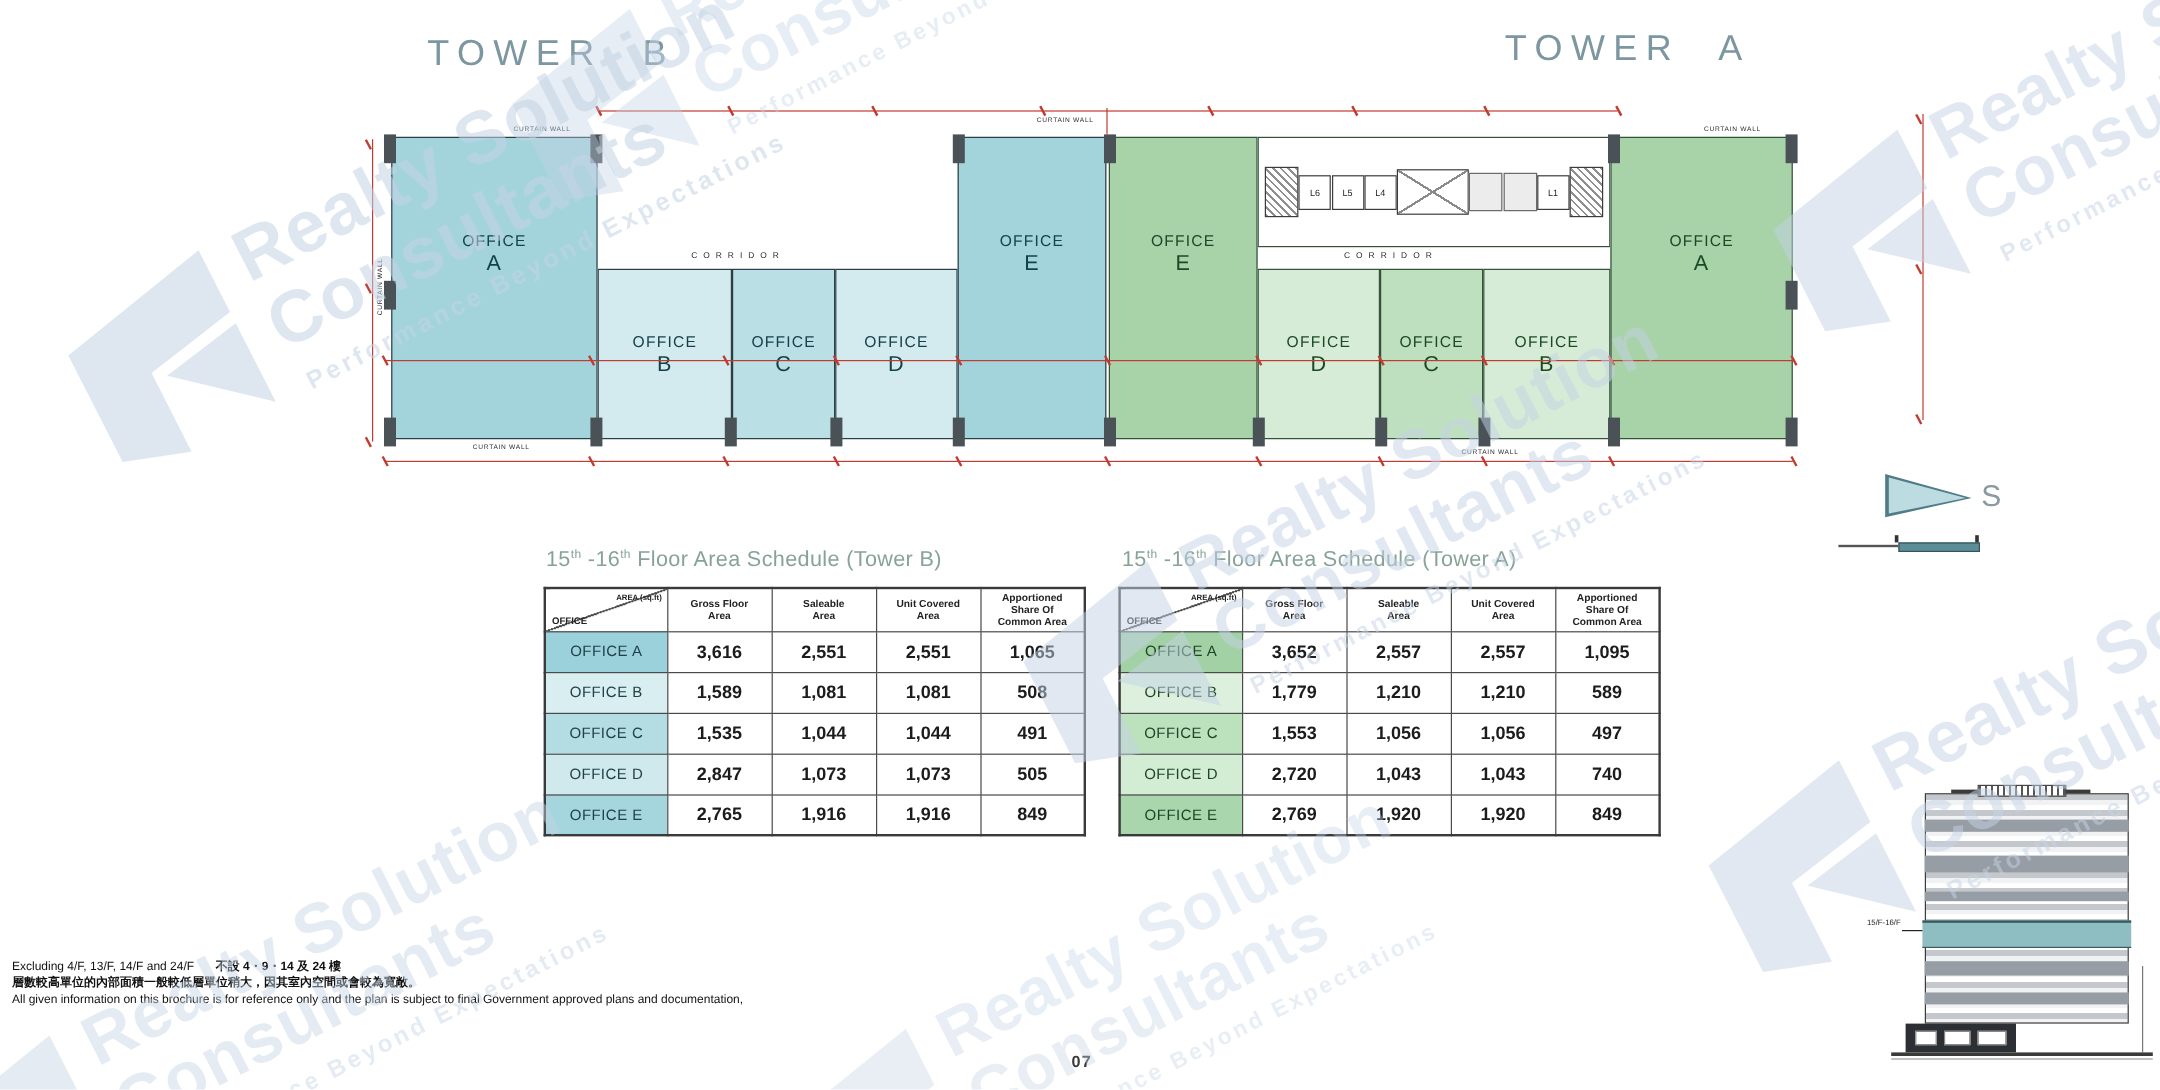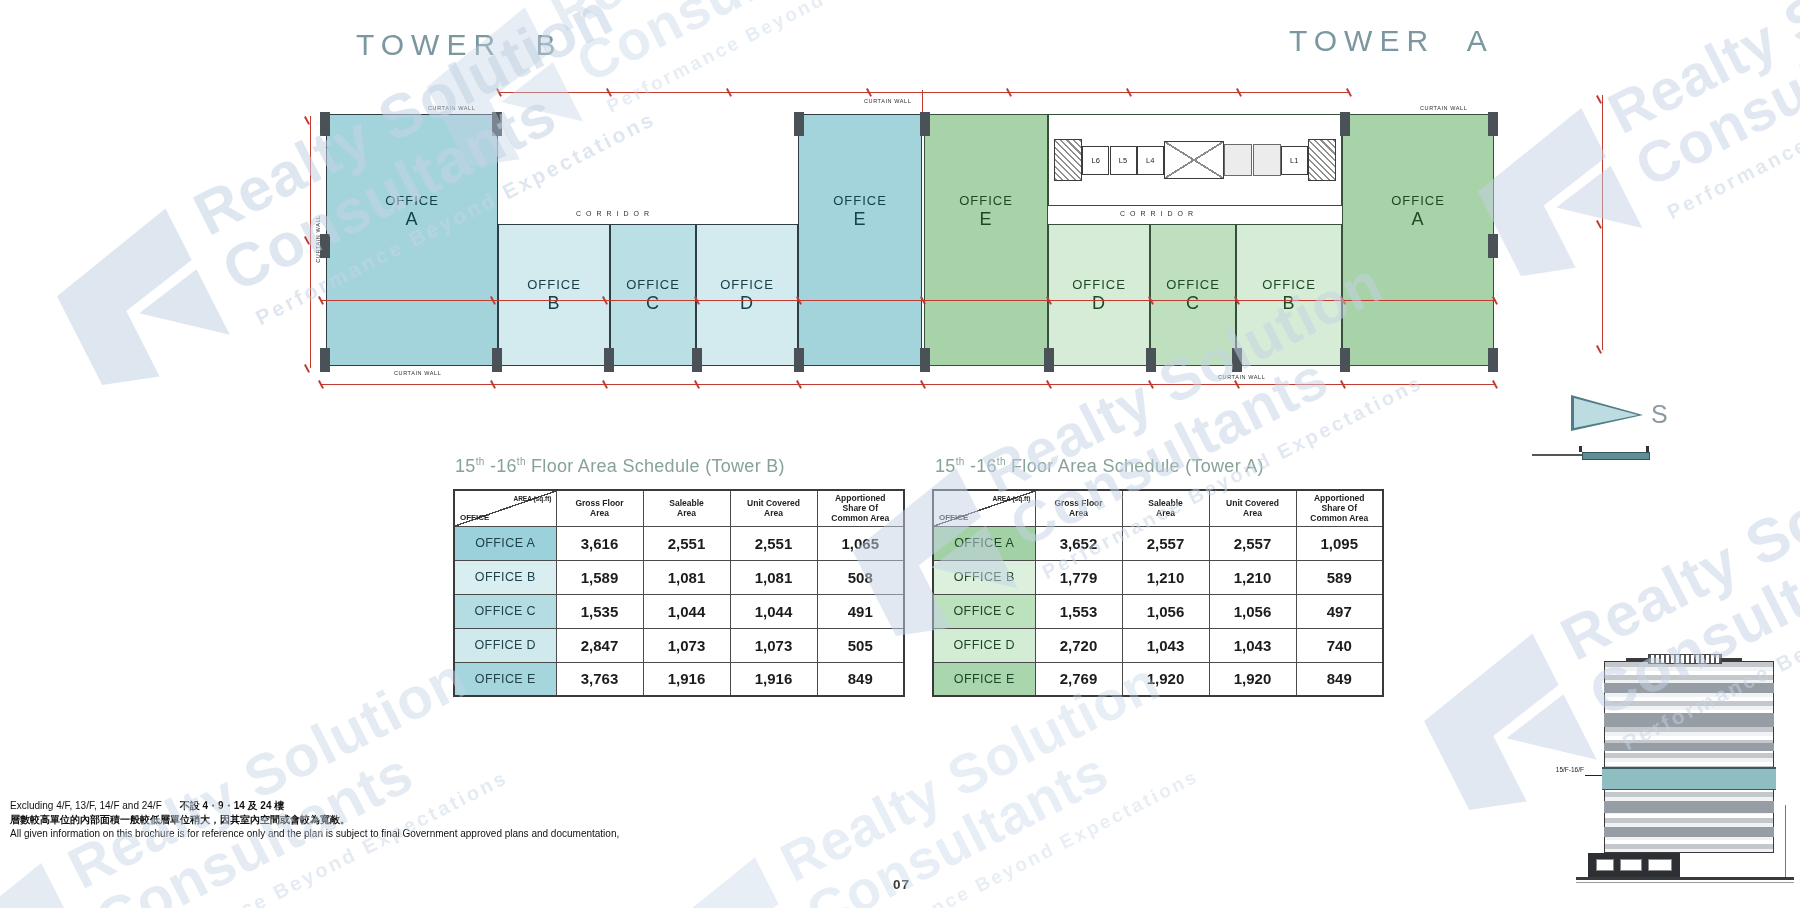--- a/index.html
+++ b/index.html
@@ -175,21 +175,21 @@
         <div class="wm-text">
           <div class="wm-l1">Realty Solution</div>
           <div class="wm-l2">Consultants</div>
           <div class="wm-tag">Performance Beyond Expectations</div>
         </div>
       </div>
     </div>
   </div>
 
 <div class="tower-title" style="left:356px;top:28px;">TOWER B</div>
-<div class="tower-title" style="left:1289px;top:24px;">TOWER A</div>
+<div class="tower-title" style="left:1254px;top:24px;">TOWER A</div>
 
 <div id="plan">
 
   <div class="blk tb dark tall" style="left:18px;top:28px;width:172px;height:252px;">
     <div class="olbl"><span>OFFICE</span><span class="letter">A</span></div>
   </div>
   <div class="blk tb light" style="left:190px;top:138px;width:112px;height:142px;">
     <div class="olbl"><span>OFFICE</span><span class="letter">B</span></div>
   </div>
   <div class="blk tb medium" style="left:302px;top:138px;width:86px;height:142px;">
@@ -364,21 +364,21 @@
         </tr>
         <tr>
           <td class="rlabel" style="background: rgb(207, 233, 236);">OFFICE D</td>
           <td class="val">2,847</td>
           <td class="val">1,073</td>
           <td class="val">1,073</td>
           <td class="val">505</td>
         </tr>
         <tr>
           <td class="rlabel" style="background: rgb(165, 214, 222);">OFFICE E</td>
-          <td class="val">3,763</td>
+          <td class="val">2,765</td>
           <td class="val">1,916</td>
           <td class="val">1,916</td>
           <td class="val">849</td>
         </tr>
       </tbody>
     </table>
   </div>
 <div class="tablewrap ta-tbl" id="table-a" style="left:932px;top:489px;">
     <table class="fat">
       <colgroup>

